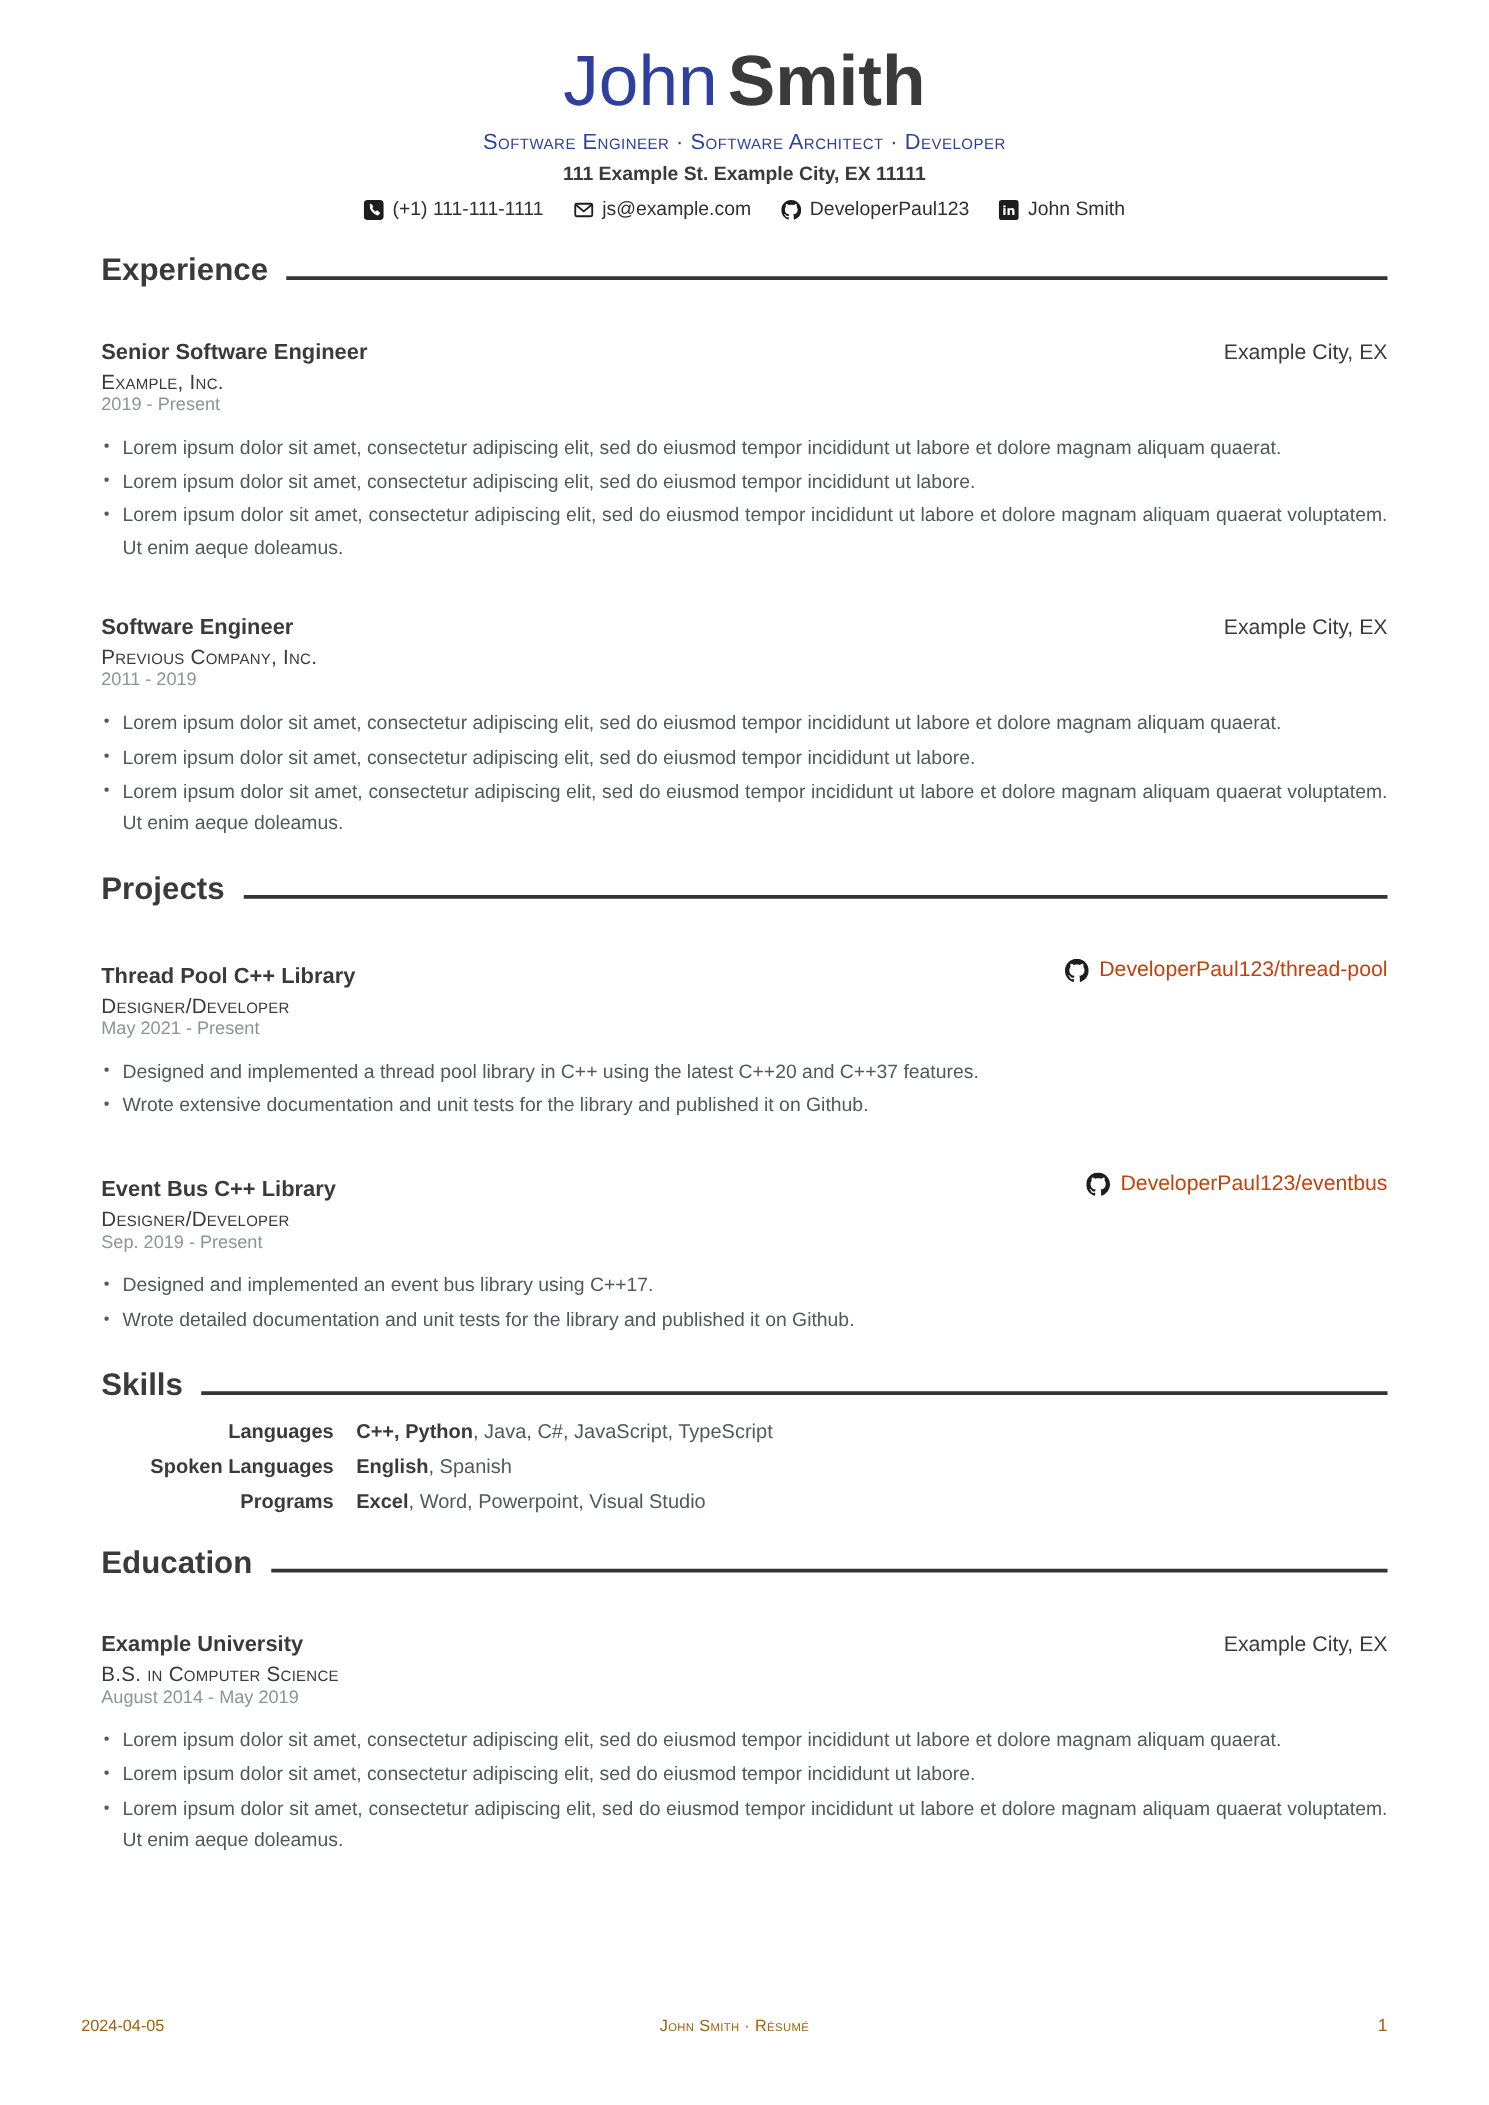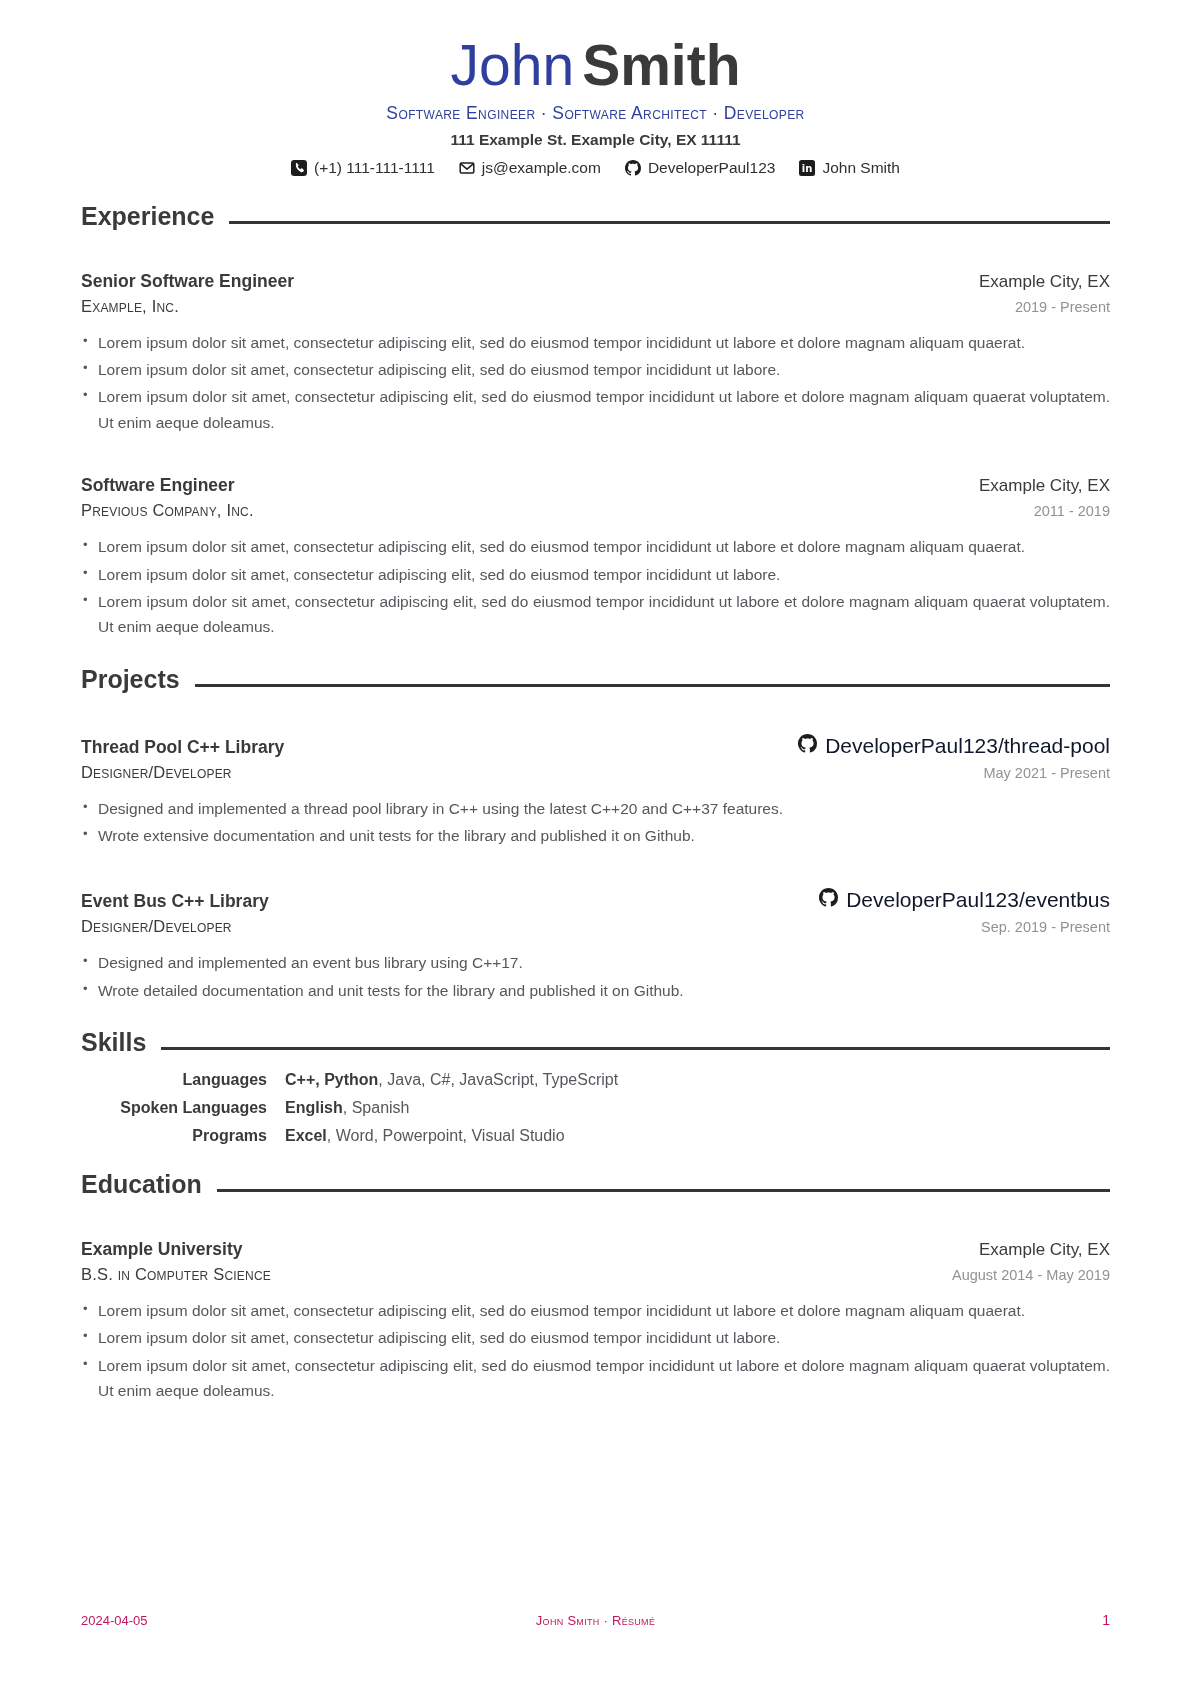--- a/index.html
+++ b/index.html
@@ -31,44 +31,44 @@
 
   
   .sec-head { display: flex; align-items: flex-end; margin-top: 25px; }
   .sec-head h2 { margin: 0; font-size: 25px; font-weight: 700; color: #3a3a3a; line-height: 1.15; text-align: center; }
   .rule { flex: 1; height: 3px; background: #353535; margin-left: 15px; margin-bottom: 7px; }
 
   .entry { margin-top: 16px; }
   .erow { display: flex; justify-content: space-between; align-items: baseline; margin-top: 40px; }
   .etitle { font-size: 17.5px; font-weight: 700; color: #3a3a3a; }
   .eloc   { font-size: 17px; color: #3a3a3a; }
-  .erow2  { margin-top: 5px; }
+  .erow2  { margin-top: 5px; flex-direction: column; }
   .eorg   { font-variant: small-caps; font-size: 16.5px; color: #3a3a3a; letter-spacing: .2px; }
   .edates { font-size: 14.5px; color: #8f9297; }
-  .repo   { display: inline-flex; align-items: flex-start; gap: 8px; font-size: 21px; color: #0f172a; text-decoration: none; }
+  .repo   { display: inline-flex; align-items: flex-end; gap: 8px; font-size: 17px; color: #c2410c; text-decoration: none; }
   .repo .icon { width: 19px; height: 19px; }
 
   ul.bullets { list-style: none; margin: 14px 0 0 0; padding: 0; color: #54575c; font-size: 15.5px; line-height: 1.64; }
   ul.bullets li { position: relative; padding-left: 17px; margin-top: 2px; text-align: justify; hyphens: auto; }
   ul.bullets li::before { content: "•"; position: absolute; left: 2px; top: 0; font-size: 13px; color: #54575c; }
 
   
   .skills-table {
     margin-top: 14px; display: grid; grid-template-columns: 186px 1fr;
     column-gap: 18px; row-gap: 10px; font-size: 16px; align-items: baseline;
   }
   .skill-label { text-align: right; font-weight: 700; color: #3a3a3a; }
   .skill-value { color: #54575c; }
   .skill-value .strong { font-weight: 700; color: #3a3a3a; }
 
   
   .footer {
-    position: absolute; left: 81px; right: 81px; bottom: 56px;
+    position: absolute; left: 65px; right: 81px; bottom: 56px;
     display: grid; grid-template-columns: 1fr auto 1fr; align-items: baseline;
-    color: #be185d; font-size: 13px;
+    color: #a16207; font-size: 13px;
   }
   .footer .f-left { justify-self: start; }
   .footer .f-center { justify-self: center; font-variant: small-caps; letter-spacing: .3px; }
   .footer .f-right { justify-self: end; font-size: 14px; }
 </style>
 </head>
 <body>
 
 <div class="page">
 

